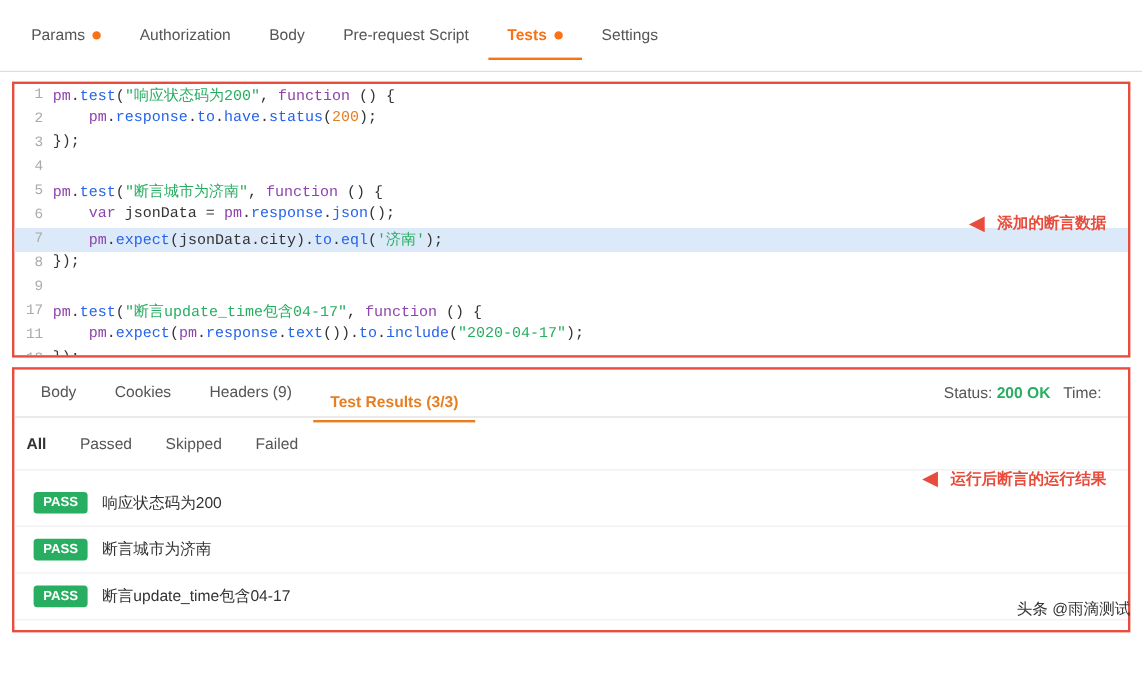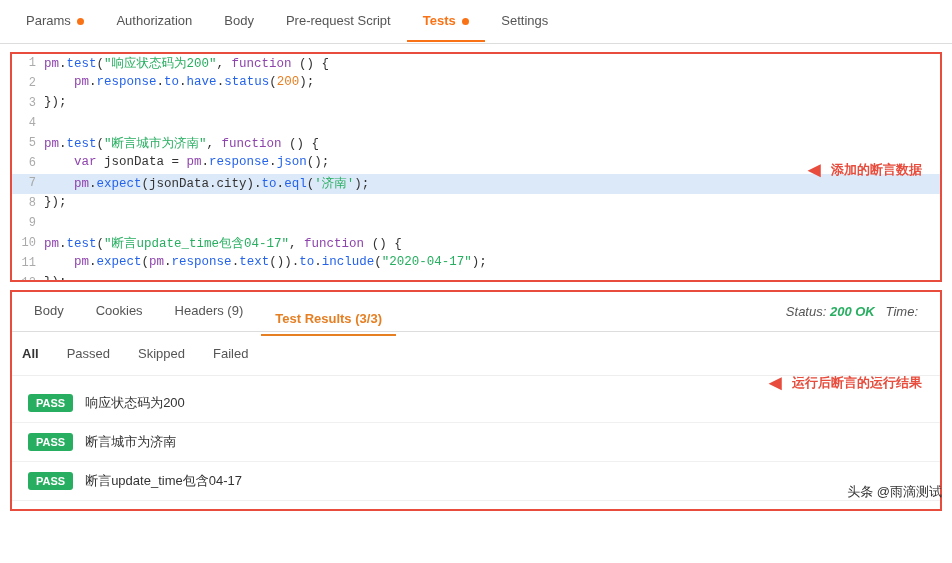--- a/index.html
+++ b/index.html
@@ -5,21 +5,21 @@
     * { box-sizing: border-box; margin: 0; padding: 0; }
     body { font-family: Arial, sans-serif; font-size: 13px; background: #fff; width: 952px; min-height: 563px; overflow: hidden; }
 
     
     .top-tabs {
       display: flex;
       align-items: center;
       border-bottom: 1px solid #ddd;
       background: #fff;
       padding: 0 10px;
-      height: 44px;
+      height: 60px;
     }
     .top-tab {
       padding: 12px 16px;
       cursor: pointer;
       color: #555;
       font-size: 13px;
       border-bottom: 2px solid transparent;
       white-space: nowrap;
     }
     .top-tab.active {
@@ -110,21 +110,20 @@
       color: #e67e22;
       border-bottom: 2px solid #e67e22;
       font-weight: bold;
       margin-top: 16px;
     }
     .result-tab-right {
       margin-left: auto;
       color: #555;
       font-size: 13px;
       padding: 8px 14px;
-      font-style: italic;
     }
     .status-ok { color: #27ae60; font-weight: bold; }
 
     
     .filter-row {
       display: flex;
       align-items: center;
       gap: 16px;
       padding: 10px 4px;
       border-bottom: 1px solid #eee;
@@ -254,21 +253,21 @@
         </div>
         <div class="code-line">
           <span class="line-num">8</span>
           <span class="line-content"><span class="c-dark">});</span></span>
         </div>
         <div class="code-line">
           <span class="line-num">9</span>
           <span class="line-content"> </span>
         </div>
         <div class="code-line">
-          <span class="line-num">10</span>
+          <span class="line-num">17</span>
           <span class="line-content"><span class="c-purple">pm</span><span class="c-dark">.</span><span class="c-blue">test</span><span class="c-dark">(</span><span class="c-string">"断言update_time包含04-17"</span><span class="c-dark">, </span><span class="c-purple">function</span><span class="c-dark"> () {</span></span>
         </div>
         <div class="code-line">
           <span class="line-num">11</span>
           <span class="line-content">    <span class="c-purple">pm</span><span class="c-dark">.</span><span class="c-blue">expect</span><span class="c-dark">(</span><span class="c-purple">pm</span><span class="c-dark">.</span><span class="c-blue">response</span><span class="c-dark">.</span><span class="c-blue">text</span><span class="c-dark">()).</span><span class="c-blue">to</span><span class="c-dark">.</span><span class="c-blue">include</span><span class="c-dark">(</span><span class="c-string">"2020-04-17"</span><span class="c-dark">);</span></span>
         </div>
         <div class="code-line">
           <span class="line-num">12</span>
           <span class="line-content"><span class="c-dark">});</span></span>
         </div>

